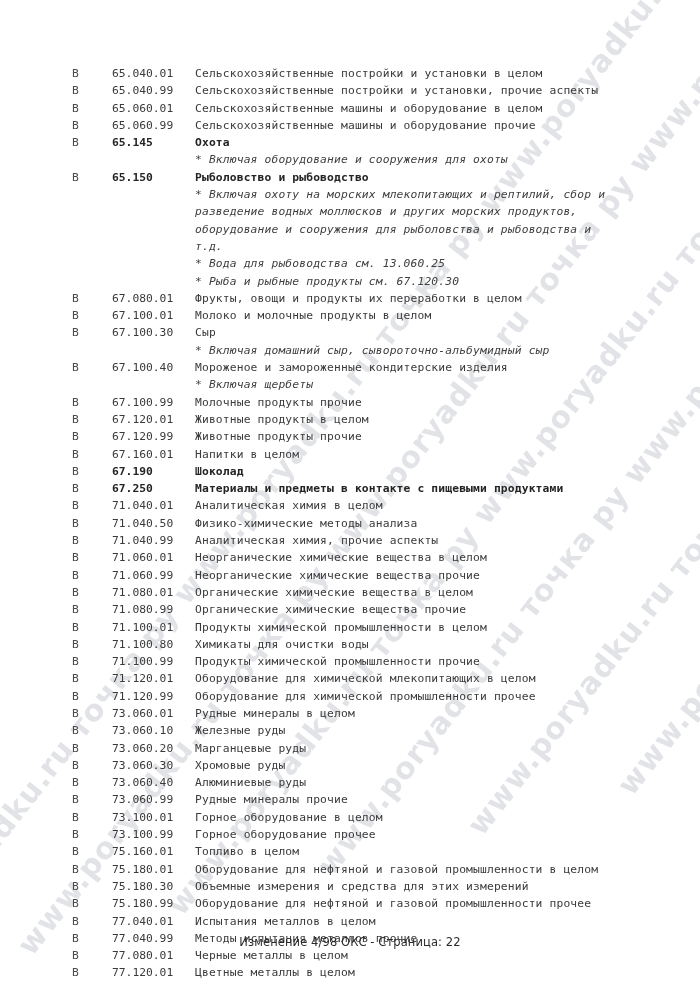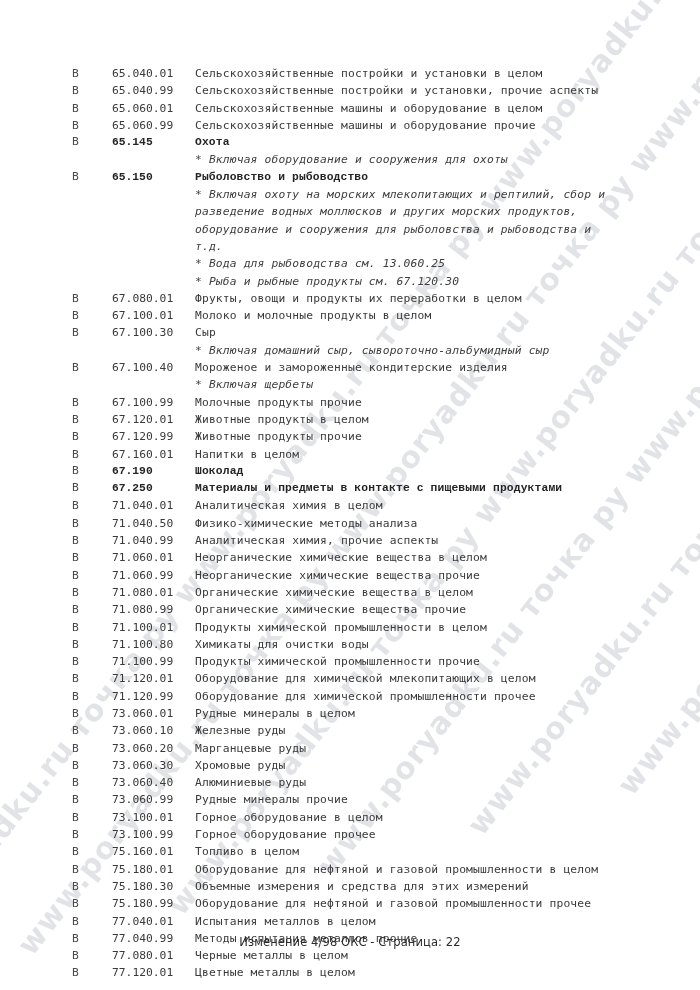--- a/index.html
+++ b/index.html
@@ -69,21 +69,20 @@
   .col-desc {
     flex: 1 1 auto;
     color: #3a3a3a;
     letter-spacing: 0.15px;
     margin-top: 15px;
   }
   .row.bold .col-code,
   .row.bold .col-desc {
     font-weight: 700;
     color: #242424;
-    font-family: Liberation Mono, monospace;
   }
   
   .row.note .col-flag,
   .row.note .col-code {
     visibility: hidden;
   }
   .row.note .col-desc {
     color: #3f3f3f;
     font-style: italic;
   }

